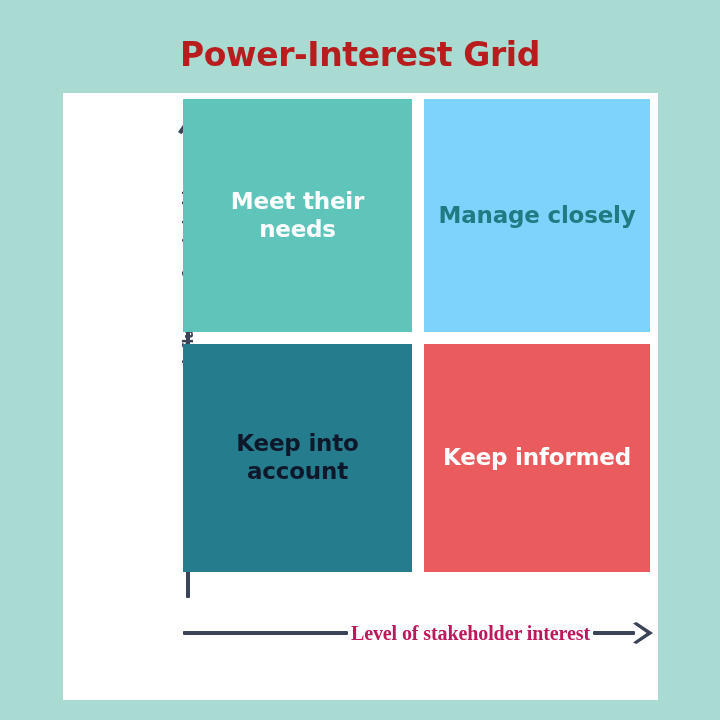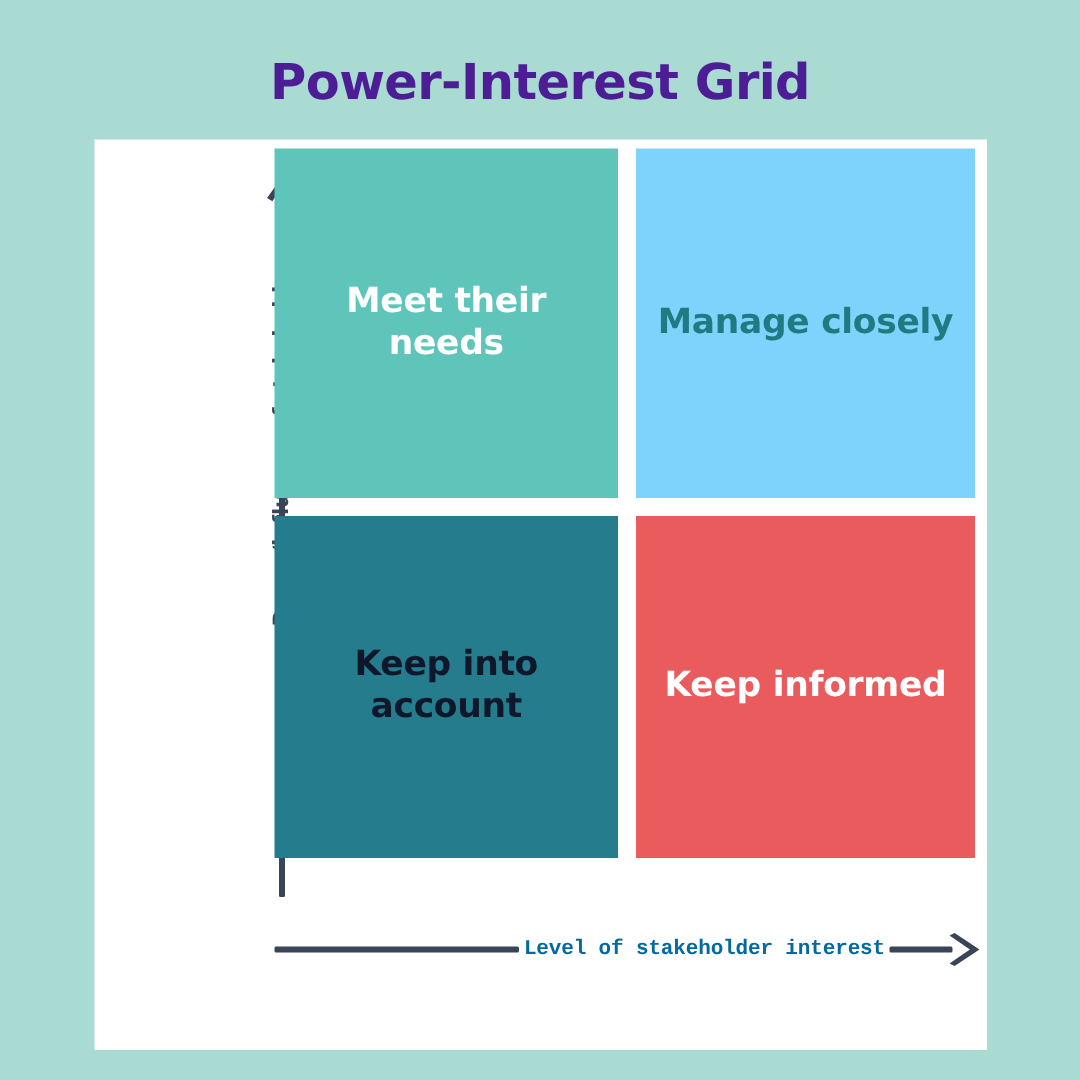--- a/index.html
+++ b/index.html
@@ -25,21 +25,21 @@
   #chart-title {
     position: absolute;
     left: 0;
     top: 37px;
     width: 720px;
     text-align: center;
     font-family: "DejaVu Sans", sans-serif;
     font-size: 33px;
     font-weight: bold;
     letter-spacing: -0.4px;
-    color: #4c1d95;
+    color: #b91c1c;
     line-height: 1.1;
     white-space: nowrap;
   }
 
   
   #card {
     position: absolute;
     left: 63px;
     top: 93px;
     width: 595px;
@@ -134,25 +134,25 @@
   .x-axis-line {
     height: 4px;
     background: #3b4357;
     border-radius: 1px;
     flex: 1 1 auto;
   }
   #x-axis-line-left  { margin-right: 2px; }
   #x-axis-line-right { margin-left: 2px; flex: 0 0 42px; }
   #x-axis-label {
     flex: 0 0 auto;
-    font-family: Liberation Mono, monospace;
-    font-size: 14px;
+    font-family: Liberation Serif, serif;
+    font-size: 20px;
     font-weight: bold;
     letter-spacing: -0.1px;
-    color: #0369a1;
+    color: #be185d;
     white-space: nowrap;
     padding: 0 1px;
   }
   #x-axis-arrow-icon {
     flex: 0 0 auto;
     width: 20px;
     height: 22px;
     margin-left: -2px;
   }
 </style>

